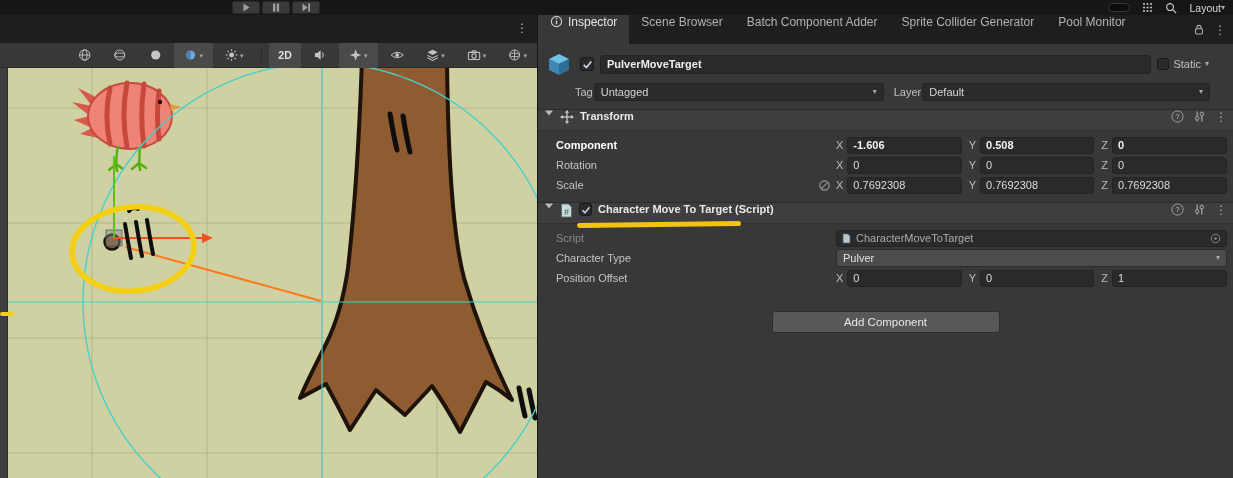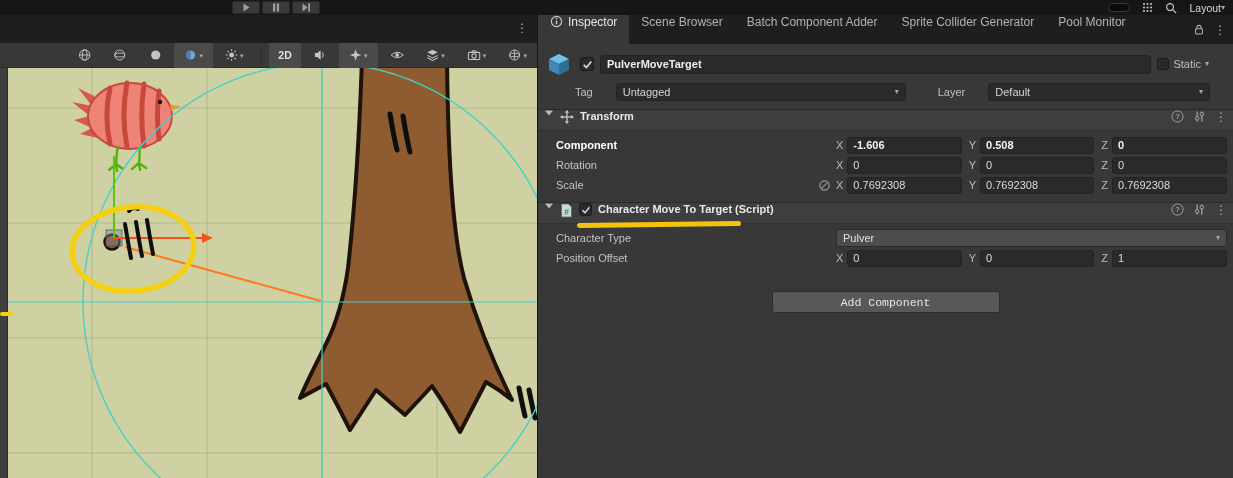--- a/index.html
+++ b/index.html
@@ -37,21 +37,21 @@
   .itab.active{background:#383838;color:#e6e6e6}
   .insp-right{position:absolute;right:7px;top:0;height:29px;display:flex;align-items:center;gap:9px;color:#b4b4b4}
   .insp-body{position:absolute;left:0;top:29px;right:0;bottom:0}
   .go-header{padding:7px 22px 8px 6px}
   .go-row1{display:flex;align-items:center;gap:6px}
   .cube-wrap{width:30px;display:flex;justify-content:center}
   .checkbox{width:14px;height:14px;background:#2a2a2a;border:1px solid #1a1a1a;border-radius:3px;display:flex;align-items:center;justify-content:center;flex:none}
   .checkbox.small{width:12px;height:12px}
   .name-field{flex:1;height:19px;background:#2a2a2a;border:1px solid #232323;border-radius:3px;color:#eeeeee;font-weight:bold;font-size:11px;padding:0 6px;font-family:"Liberation Sans",sans-serif;outline:none}
   .static-group{display:flex;align-items:center;gap:4px;padding-right:2px}
-  .go-row2{display:flex;align-items:center;margin:6px 1px 0 31px;gap:23px}
+  .go-row2{display:flex;align-items:center;margin:6px 1px 0 31px;gap:1px}
   .dd{height:18px;background:#2a2a2a;border:1px solid #232323;border-radius:3px;display:flex;align-items:center;padding:0 6px;color:#d4d4d4;gap:6px}
   .dd .caret{margin-left:auto}
   .dd-tag{width:290px}
   .dd-layer{flex:1}
   .lbl{color:#c0c0c0}
   .component{position:relative}
   .comp-header{height:22px;background:#3e3e3e;border-top:1px solid #2a2a2a;border-bottom:1px solid #303030;display:flex;align-items:flex-start;gap:6px;padding:0 6px}
   .comp-title{font-weight:bold;color:#e8e8e8;flex:1;font-size:11px}
   .hdr-icons{display:flex;align-items:center;gap:9px;color:#b2b2b2}
   .comp-body{padding:4px 6px 7px 0}
@@ -64,21 +64,21 @@
   .axis{flex:1;display:flex;align-items:center;gap:4px}
   .axis-lbl{color:#bdbdbd;flex:none}
   .f{flex:1;height:17px;background:#2a2a2a;border:1px solid #232323;border-radius:3px;color:#dcdcdc;padding:0 5px;display:flex;align-items:center;overflow:hidden;white-space:nowrap}
   .row-bold .prop-label{color:#ffffff;font-weight:bold}
   .row-bold .f{font-weight:bold;color:#f2f2f2}
   .obj-field{flex:1;height:17px;background:#2a2a2a;border:1px solid #232323;border-radius:3px;color:#ababab;padding:0 5px;display:flex;align-items:center;gap:5px}
   .obj-field .picker{margin-left:auto;color:#909090;display:flex}
   .dd-enum{flex:1;height:18px;background:#4c4c4c;border:1px solid #2c2c2c;border-radius:3px;display:flex;align-items:center;padding:0 6px;color:#e2e2e2}
   .dd-enum .caret{margin-left:auto}
   .yellow-underline{position:absolute;left:39px;top:20px;width:164px;height:5px;background:#f2c40d;border-radius:3px;transform:rotate(-.7deg);z-index:2;pointer-events:none}
-  .add-comp{width:228px;height:22px;margin:16px auto 0;background:#585858;border:1px solid #2d2d2d;border-radius:3px;color:#e6e6e6;font-size:11.5px;display:flex;align-items:center;justify-content:center;font-family:Liberation Mono, monospace}
+  .add-comp{width:228px;height:22px;margin:16px auto 0;background:#585858;border:1px solid #2d2d2d;border-radius:3px;color:#e6e6e6;font-size:11.5px;display:flex;align-items:center;justify-content:center;font-family:Liberation Sans, sans-serif}
 </style>
 </head>
 <body>
 
 <div class="app">
 
   <div class="topbar">
     <div class="play-controls">
       <button class="tb-btn">
         <svg width="12" height="11" viewBox="0 0 12 11">
@@ -484,20 +484,35 @@
                 </g>
                 <circle cx="4.5" cy="9" r="1.9" fill="#3e3e3e" stroke="#b2b2b2"></circle>
                 <circle cx="9.5" cy="4.5" r="1.9" fill="#3e3e3e" stroke="#b2b2b2"></circle>
               </svg>
             <span class="kebab">⋮</span>
           </span>
         </div>
         <div class="yellow-underline"></div>
         <div class="comp-body">
           <div class="prop-row">
+            <span class="prop-label dim">Script</span>
+            <span class="obj-field">
+              <svg width="9" height="11" viewBox="0 0 13 15">
+                  <path d="M1.5,1 h7 l3,3 v10 h-10 z" fill="#b9c6ce" stroke="#55656f" stroke-width="0.9"></path>
+                </svg>
+              <span>CharacterMoveToTarget</span>
+              <span class="picker">
+                <svg width="11" height="11" viewBox="0 0 12 12" fill="none" stroke="#909090">
+                    <circle cx="6" cy="6" r="4.6"></circle>
+                    <circle cx="6" cy="6" r="1.4" fill="#909090" stroke="none"></circle>
+                  </svg>
+              </span>
+            </span>
+          </div>
+          <div class="prop-row">
             <span class="prop-label">Character Type</span>
             <span class="dd-enum">
               <span>Pulver</span>
               <span class="caret">▾</span>
             </span>
           </div>
           <div class="prop-row">
             <span class="prop-label">Position Offset</span>
             <div class="axes">
               <span class="axis">

